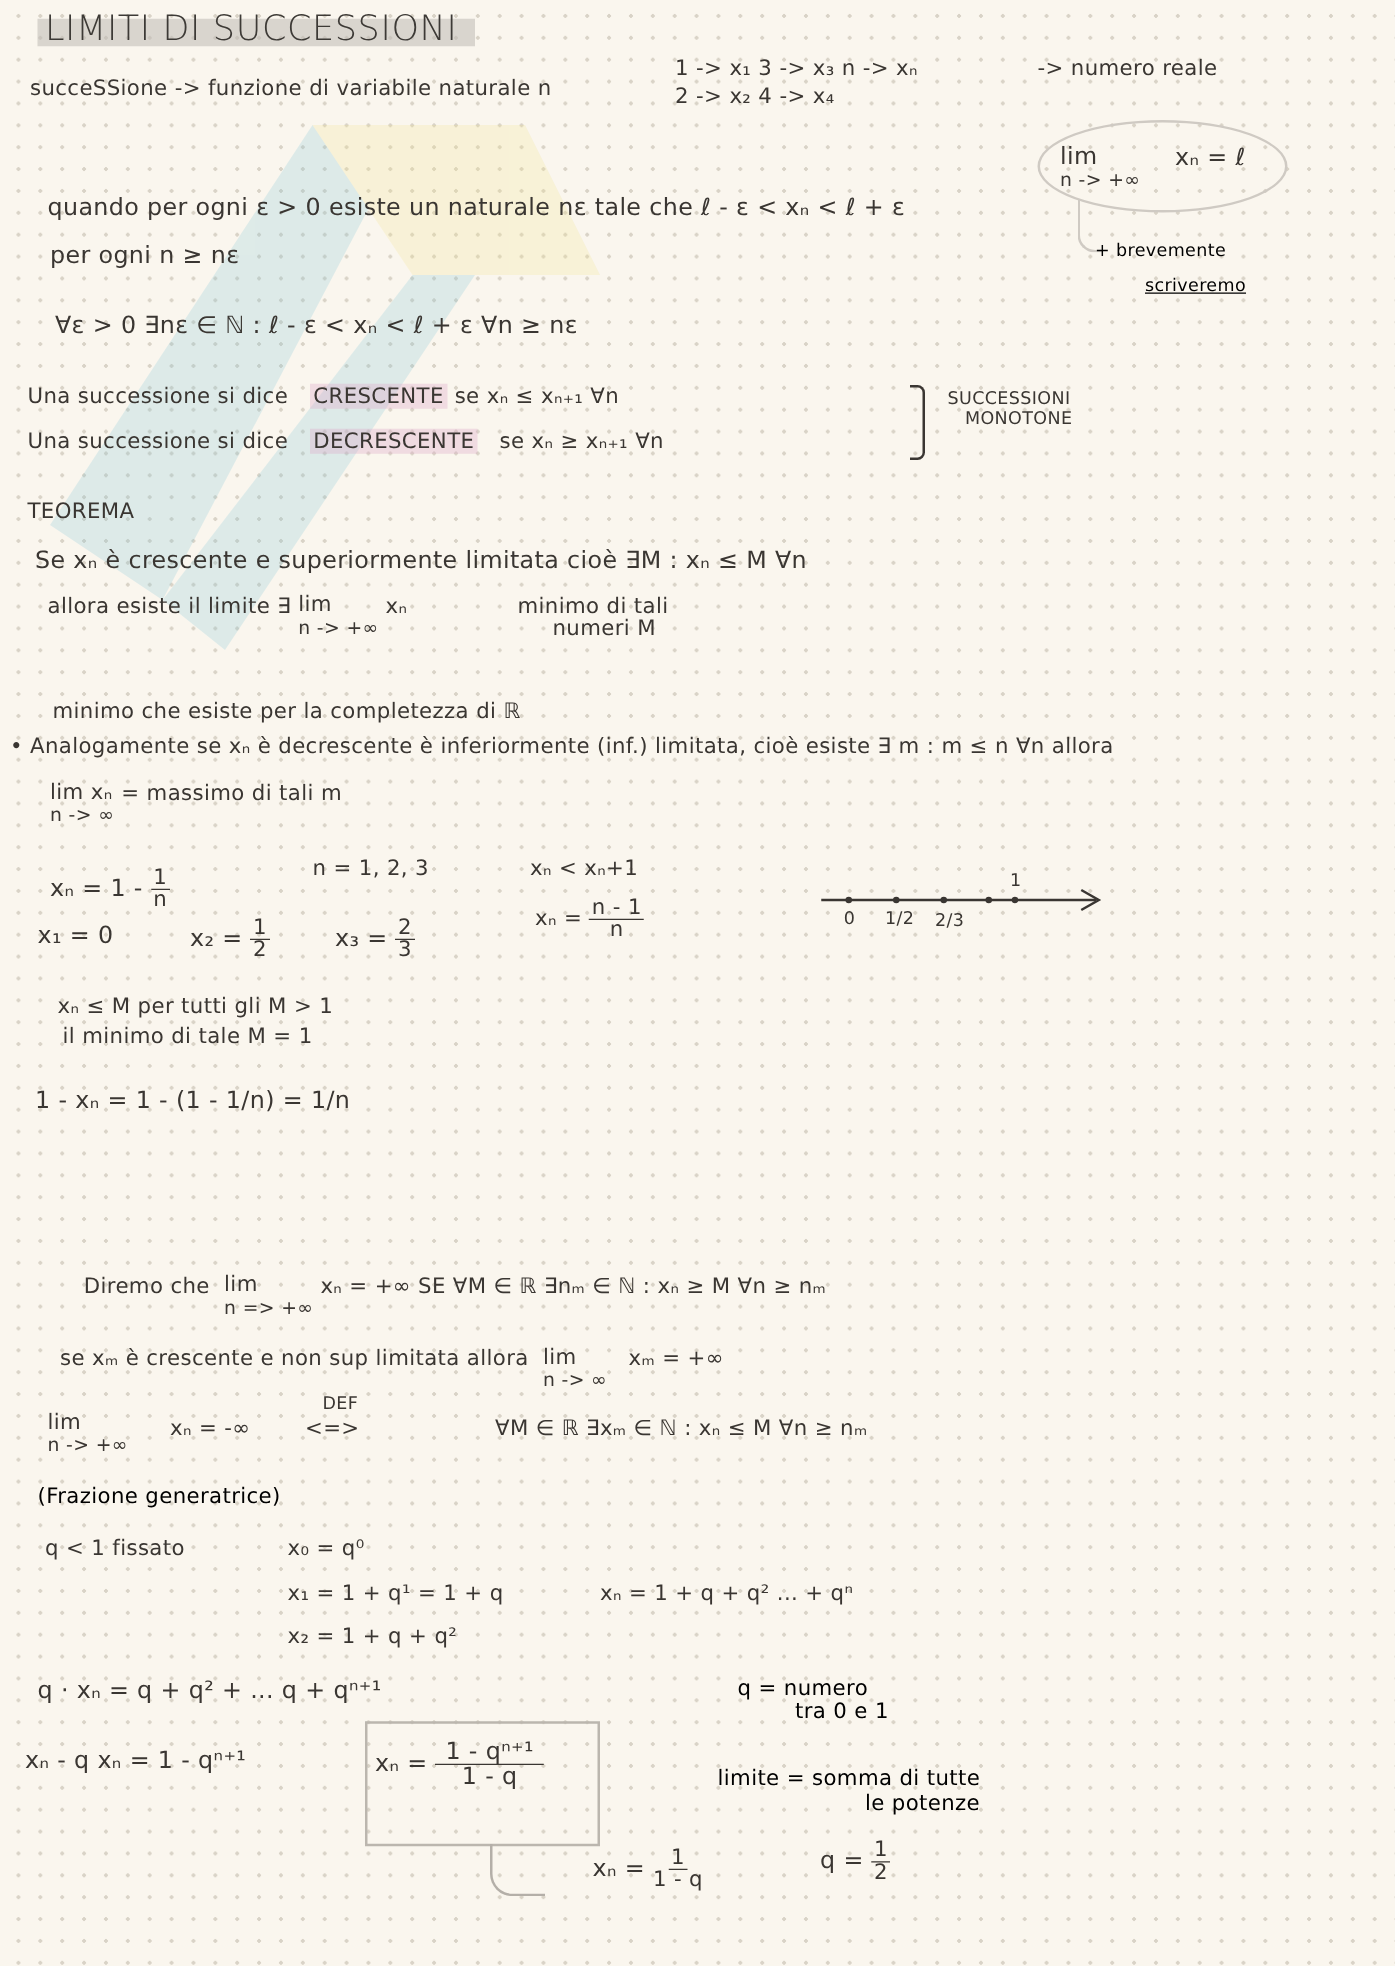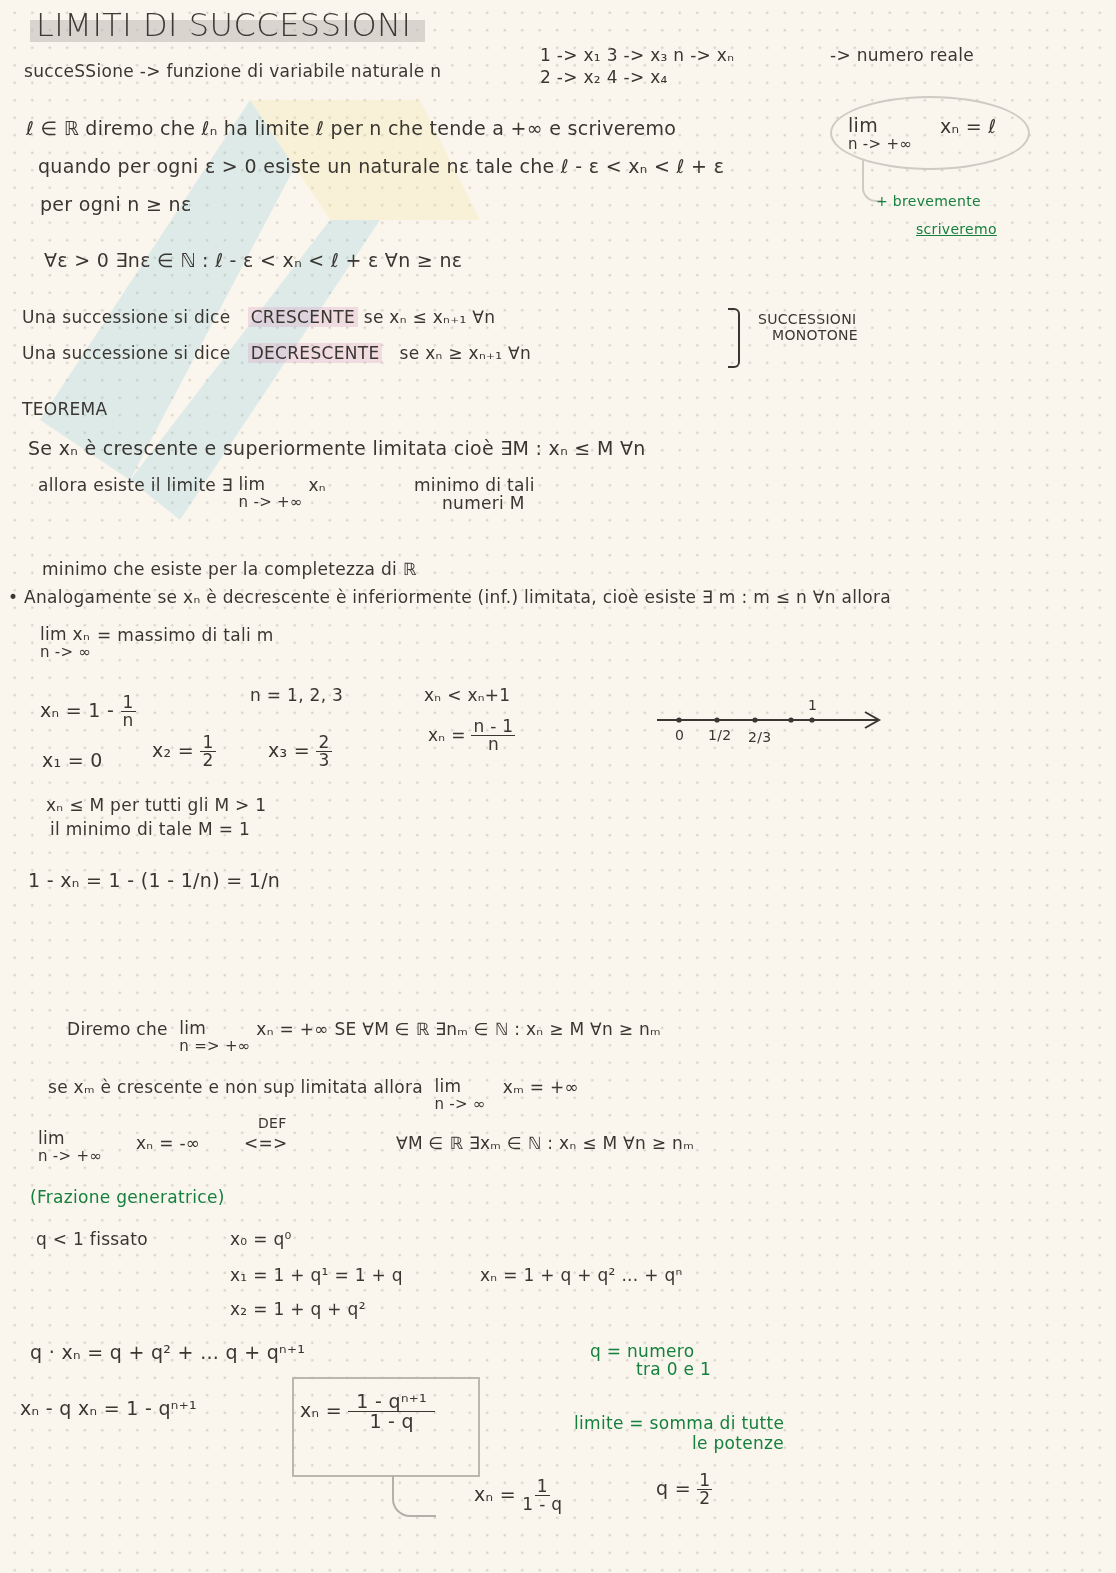--- a/index.html
+++ b/index.html
@@ -9,23 +9,23 @@
     background-image: radial-gradient(circle, #d9d3c7 1.3px, transparent 1.6px);
     background-size: 17.5px 17.5px;
     background-position: 6px 4px;
     font-family: "DejaVu Sans", sans-serif;
     color: #3a3632;
   }
   .page { position: absolute; inset: 0; }
   .t { position: absolute; white-space: nowrap; font-size: 19px; letter-spacing: 0.3px; line-height: 1.1; }
   .sm { font-size: 17px; }
   .xs { font-size: 14px; }
-  .faint { color: #15803d; }
+  .faint { color: #000000; }
   .title {
-    position: absolute; font-size: 32px; letter-spacing: 0.5px; color: #3d3a36;
+    position: absolute; font-size: 28px; letter-spacing: 0.5px; color: #3d3a36;
     padding: 0 14px 0 6px; font-weight: 300;
   }
   .title::after {
     content: ""; position: absolute; left: 0; right: 0; bottom: 2px; height: 22px;
     background: #bdbab4; opacity: 0.55; z-index: -1;
   }
   .hl-pink { background: rgba(222, 170, 200, 0.35); padding: 0 3px; }
   .frac { display: inline-flex; flex-direction: column; align-items: center; vertical-align: middle; line-height: 1; font-size: 17px; }
   .frac .num { border-bottom: 1.6px solid #3a3632; padding: 0 2px; }
   .limblk { display: inline-flex; flex-direction: column; line-height: 1; vertical-align: top; }
@@ -64,21 +64,20 @@
     </g>
   </svg>
 
   <div class="title" style="left:30px; top:6px;">LIMITI DI SUCCESSIONI</div>
 
   <div class="t sm" style="left:24px; top:62px;">succeSSione -&gt; funzione di variabile naturale n</div>
   <div class="t sm" style="left:540px; top:46px;">1 -&gt; x₁  3 -&gt; x₃  n -&gt; xₙ</div>
   <div class="t sm" style="left:540px; top:68px;">2 -&gt; x₂  4 -&gt; x₄</div>
   <div class="t sm" style="left:830px; top:46px;">-&gt; numero reale</div>
 
-  <div class="t" style="left:26px; top:118px;">ℓ ∈ ℝ  diremo che ℓₙ ha limite ℓ per n che tende a +∞ e scriveremo</div>
   <div class="t" style="left:38px; top:156px;">quando per ogni ε &gt; 0 esiste un naturale nε tale che   ℓ - ε &lt; xₙ &lt; ℓ + ε</div>
   <div class="t" style="left:40px; top:194px;">per ogni n ≥ nε</div>
 
   <div class="bubble"></div>
   <div class="bubble-tail"></div>
   <div class="t" style="left:848px; top:116px;">
     <span class="limblk">
         <span>lim</span>
         <span class="under">n -&gt; +∞</span>
       </span>
@@ -138,21 +137,21 @@
   </div>
   <div class="t sm" style="left:250px; top:686px;">n = 1, 2, 3</div>
   <div class="t sm" style="left:424px; top:686px;">xₙ &lt; xₙ+1</div>
   <div class="t sm" style="left:428px; top:718px;">
     <span>xₙ =</span>
     <span class="frac">
         <span class="num">n - 1</span>
         <span>n</span>
       </span>
   </div>
-  <div class="t" style="left:42px; top:738px;margin-top:12px;">x₁ = 0</div>
+  <div class="t" style="left:30px; top:738px;">x₁ = 0</div>
   <div class="t" style="left:152px; top:734px;">
     <span>x₂ =</span>
     <span class="frac">
         <span class="num">1</span>
         <span>2</span>
       </span>
   </div>
   <div class="t" style="left:268px; top:734px;">
     <span>x₃ =</span>
     <span class="frac">

